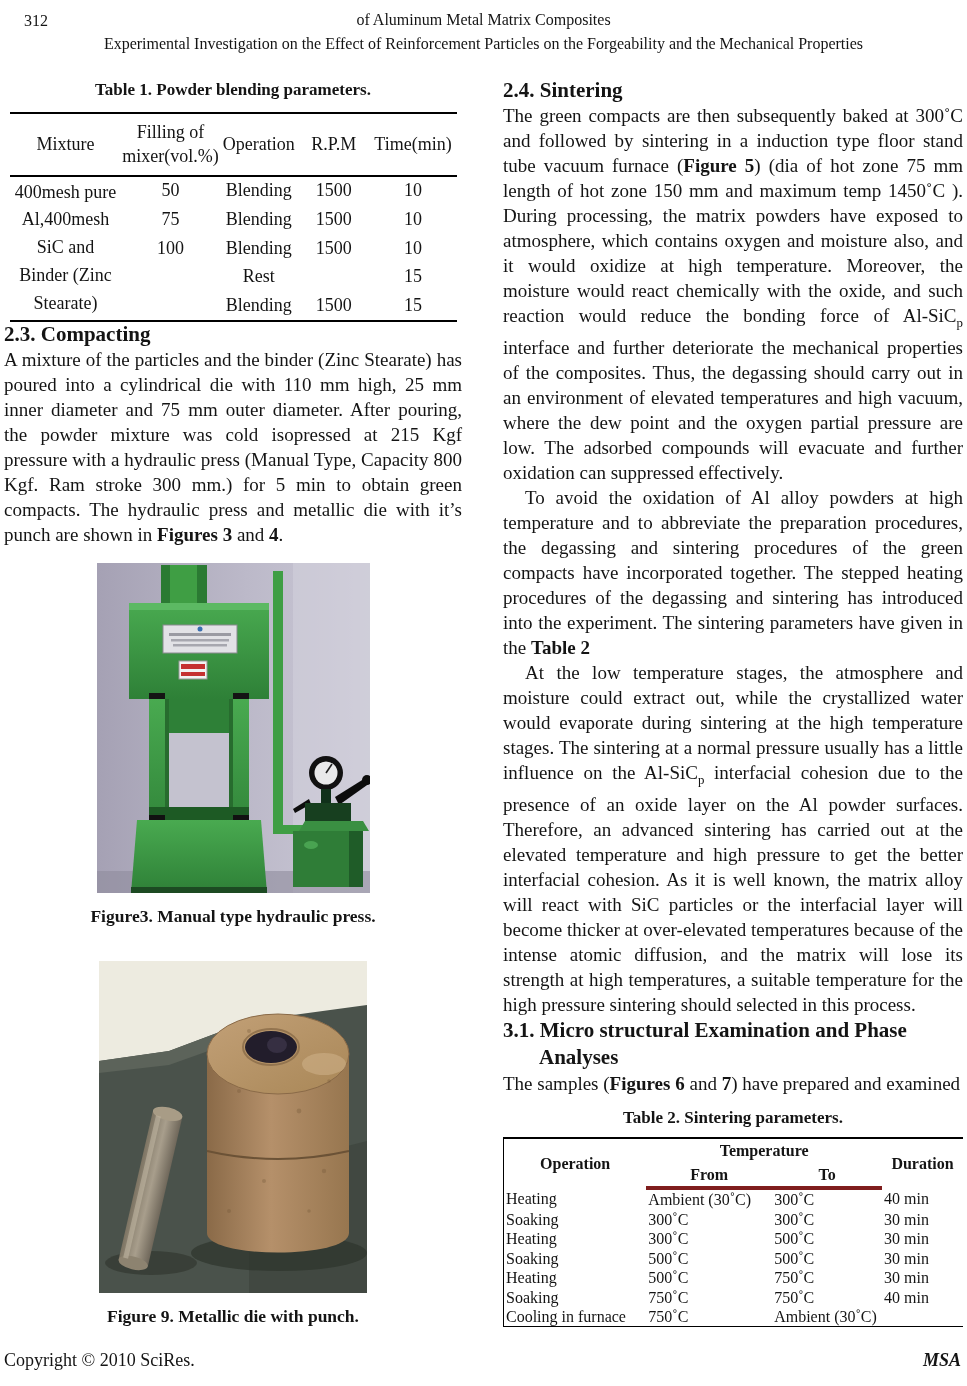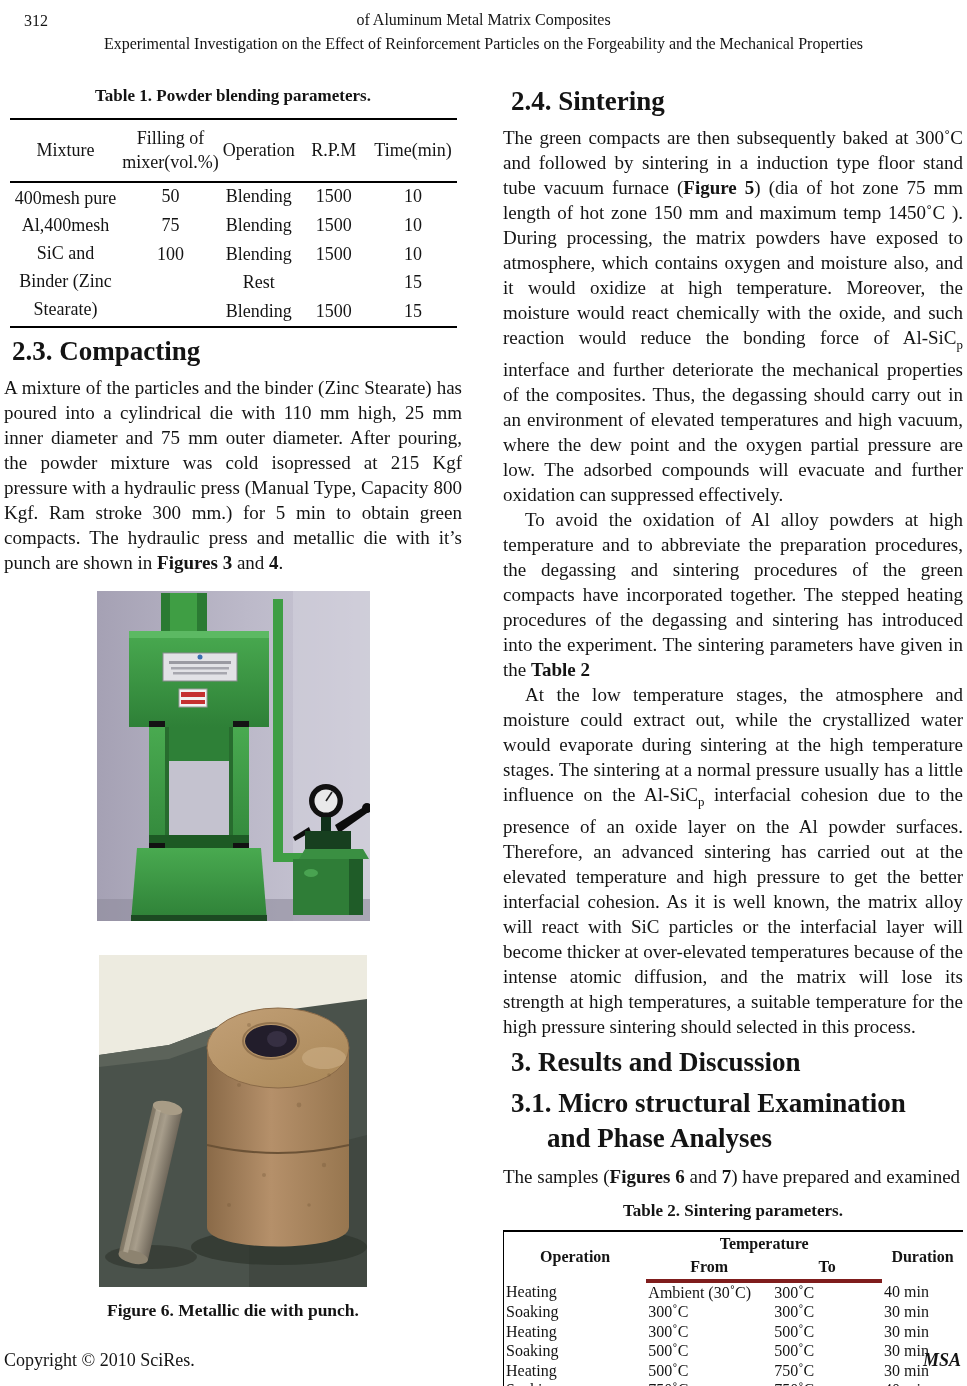--- a/index.html
+++ b/index.html
@@ -18,25 +18,25 @@
   .hdr { position: relative; text-align: center; font-size: 16px; line-height: 1.5; }
   .hdr .pnum { position: absolute; left: 20px; top: 1px; }
 
   
   .cols { display: flex; gap: 41px; margin-top: 22px; }
   .col { width: 460px; }
   .col.left { width: 458px; }
 
   p.body { margin: 0; font-size: 19px; line-height: 25px; text-align: justify; }
   p.body.indent { text-indent: 22px; }
-  h2.sec { font-size: 27px; margin: 8px; font-weight: bold; }
+  h2.sec { font-size: 21px; margin: 0; font-weight: bold; }
   sub { font-size: 0.68em; }
 
   
-  .tcap { text-align: center; font-weight: bold; font-size: 17px; margin: 8px 0 12px 0; }
+  .tcap { text-align: center; font-weight: bold; font-size: 17px; margin: 2px 0 12px 0; }
 
   
   table.t1 { border-collapse: collapse; margin: 0 auto; width: 447px;
              border-top: 2px solid #000; border-bottom: 2px solid #000;
              font-size: 18px; }
   table.t1 th { font-weight: normal; border-bottom: 2px solid #000; padding: 6px 1px; text-align: center; line-height: 1.35; }
   table.t1 td { text-align: center; padding: 1px 1px; height: 24px; line-height: 1.3; }
   table.t1 .c-mix { width: 112px; }
   table.t1 .c-fil { width: 98px; }
   table.t1 .c-op  { width: 78px; }
@@ -203,20 +203,21 @@
             <polygon points="238,234 270,214 273,220 242,242" fill="#0c0c0c"></polygon>
             <circle cx="270" cy="217" r="5" fill="#0c0c0c"></circle>
             <polygon points="196,246 212,236 214,241 198,250" fill="#0d0d0d"></polygon>
             <rect x="208" y="240" width="46" height="24" fill="#173f1f"></rect>
             <polygon points="202,268 272,268 266,258 208,258" fill="#3a8f42"></polygon>
             <rect x="196" y="268" width="70" height="56" fill="#2f7d37"></rect>
             <rect x="252" y="268" width="14" height="56" fill="#1f5c28"></rect>
             <ellipse cx="214" cy="282" rx="7" ry="4" fill="#49a351"></ellipse>
           </g>
         </svg>
+        <div class="fcap"><b>Figure3. Manual type hydraulic press.</b></div>
       </div>
 
       <div class="figure fig4">
         <svg width="268" height="332" viewBox="0 0 268 332">
           <defs>
             <linearGradient id="dieBody" x1="0" y1="0" x2="1" y2="0">
               <stop offset="0" stop-color="#8a6a48"></stop>
                 <stop offset="0.45" stop-color="#b5906a"></stop>
                 <stop offset="1" stop-color="#97764f"></stop>
             </linearGradient>
@@ -257,34 +258,33 @@
           </g>
 
           <ellipse cx="52" cy="302" rx="46" ry="12" fill="#2e342c" opacity="0.6"></ellipse>
           <g transform="rotate(13 52 225)">
             <rect x="37" y="150" width="30" height="154" fill="url(#punchG)"></rect>
             <ellipse cx="52" cy="151" rx="15" ry="6.5" fill="#a89c86"></ellipse>
             <ellipse cx="52" cy="304" rx="15" ry="6.5" fill="#8d8370"></ellipse>
             <rect x="41" y="155" width="5" height="146" fill="#c0b6a2" opacity="0.6"></rect>
           </g>
         </svg>
-        <div class="fcap"><b>Figure 6. Metallic die with punch</b><span>.</span></div>
+        <div class="fcap"><b>Figure 9. Metallic die with punch</b><span>.</span></div>
       </div>
 
     </div>
 
     <div class="col">
 
       <h2 class="sec h24">2.4. Sintering</h2>
 
       <p class="body"><span>The green compacts are then subsequently baked at 300˚C and followed by sintering in a induction type floor stand tube vacuum furnace (</span><b>Figure 5</b><span>) (dia of hot zone 75 mm length of hot zone 150 mm and maximum temp 1450˚C ). During processing, the matrix powders have exposed to atmosphere, which contains oxygen and moisture also, and it would oxidize at high temperature. Moreover, the moisture would react chemically with the oxide, and such reaction would reduce the bonding force of Al-SiC</span><sub>p</sub><span> interface and further deteriorate the mechanical properties of the composites. Thus, the degassing should carry out in an environment of elevated temperatures and high vacuum, where the dew point and the oxygen partial pressure are low. The adsorbed compounds will evacuate and further oxidation can suppressed effectively.</span></p>
       <p class="body indent"><span>To avoid the oxidation of Al alloy powders at high temperature and to abbreviate the preparation procedures, the degassing and sintering procedures of the green compacts have incorporated together. The stepped heating procedures of the degassing and sintering has introduced into the experiment. The sintering parameters have given in the </span><b>Table 2</b></p>
       <p class="body indent"><span>At the low temperature stages, the atmosphere and moisture could extract out, while the crystallized water would evaporate during sintering at the high temperature stages. The sintering at a normal pressure usually has a little influence on the Al-SiC</span><sub>p</sub><span> interfacial cohesion due to the presence of an oxide layer on the Al powder surfaces. Therefore, an advanced sintering has carried out at the elevated temperature and high pressure to get the better interfacial cohesion. As it is well known, the matrix alloy will react with SiC particles or the interfacial layer will become thicker at over-elevated temperatures because of the intense atomic diffusion, and the matrix will lose its strength at high temperatures, a suitable temperature for the high pressure sintering should selected in this process.</span></p>
 
-      <h2 class="sec h3res">3. Results and Discussion</h2>
 
       <h2 class="sec h31">3.1. Micro structural Examination and Phase Analyses</h2>
 
       <p class="body samples"><span>The samples (</span><b>Figures 6</b><span> and </span><b>7</b><span>) have prepared and examined</span></p>
 
       <div class="tcap t2cap">Table 2. Sintering parameters.</div>
 
       <table class="t2">
         <thead>
           <tr>

